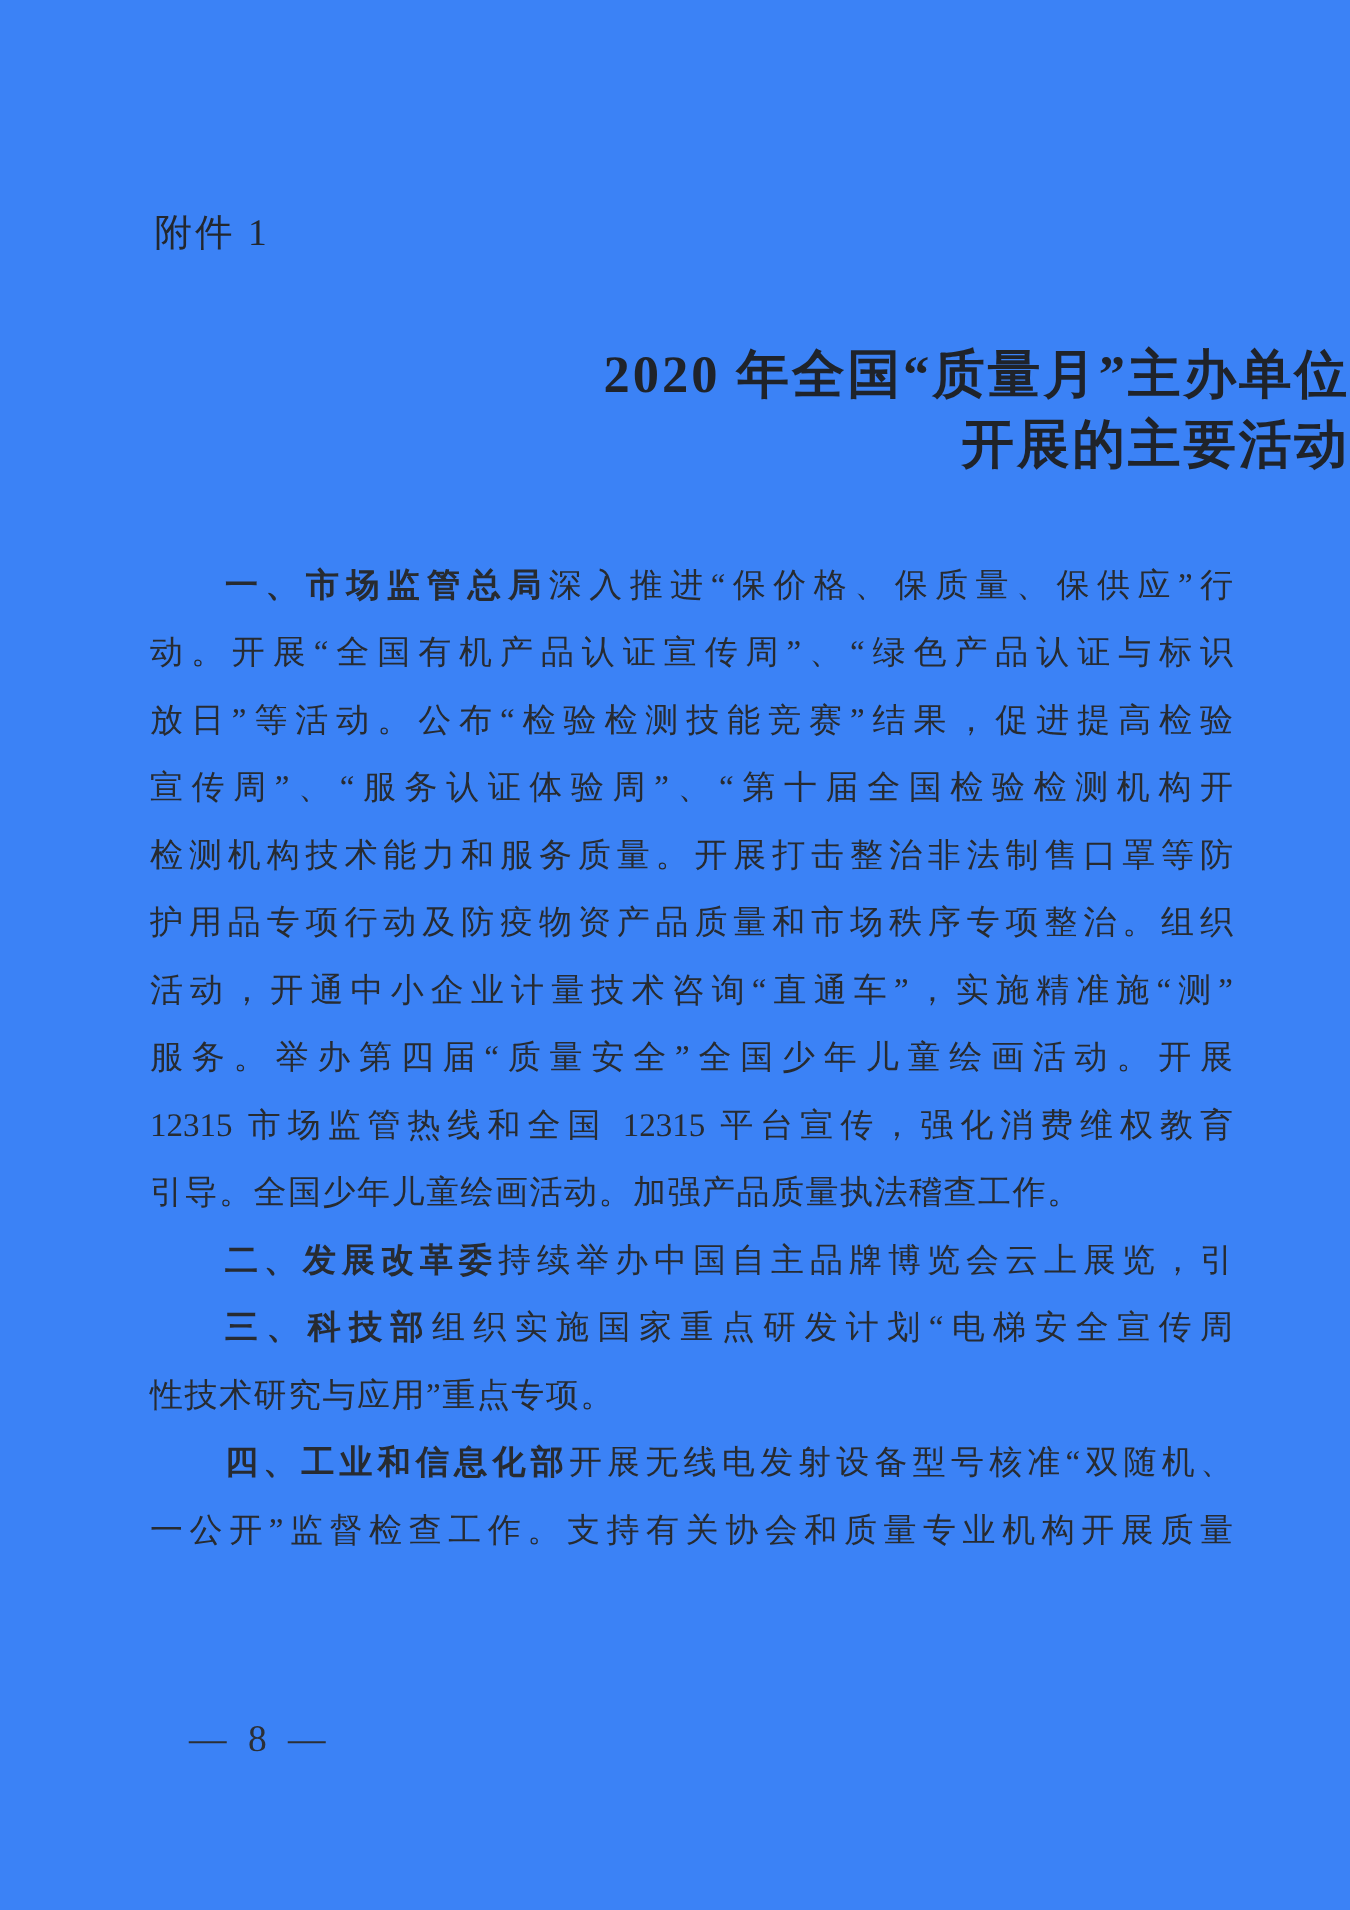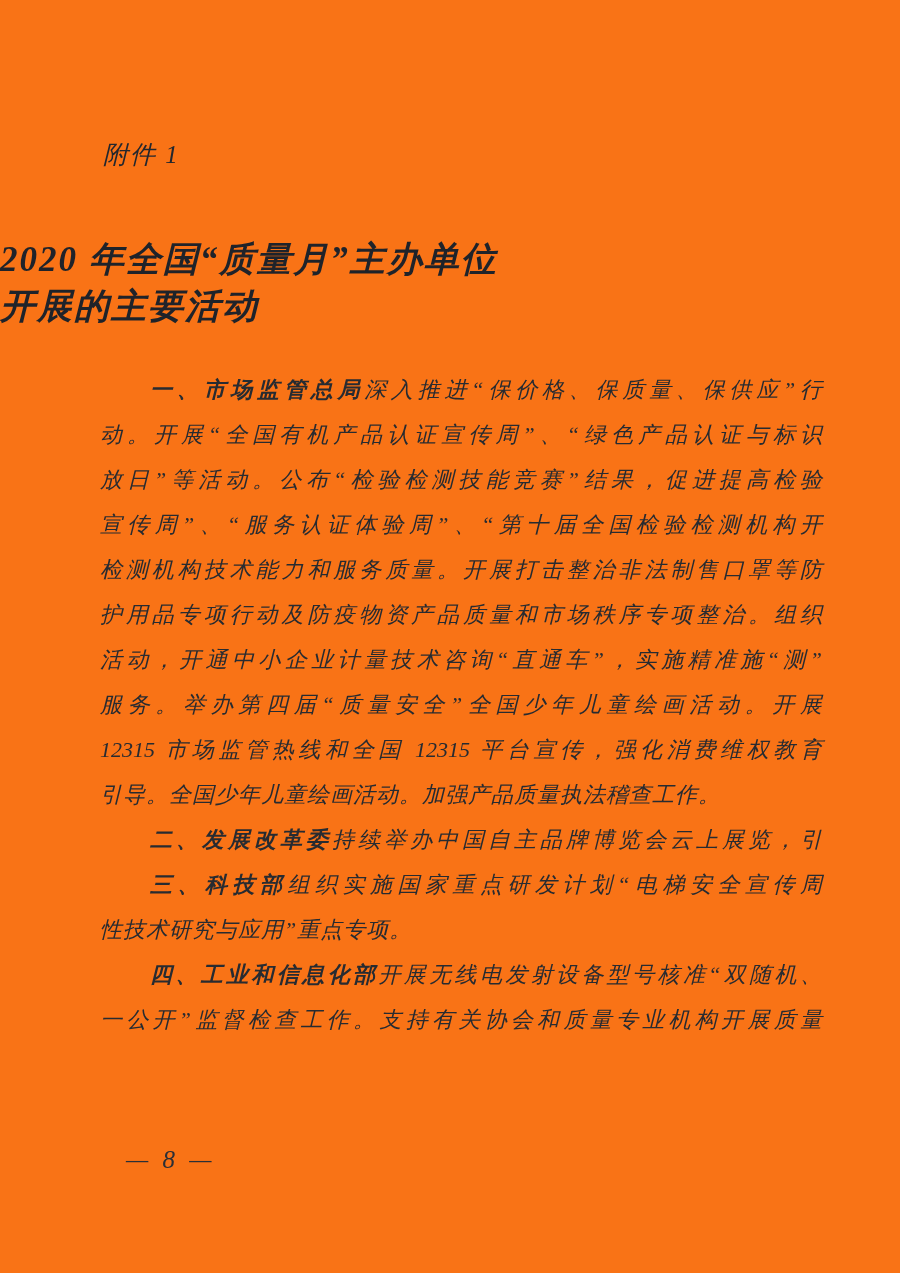--- a/index.html
+++ b/index.html
@@ -5,40 +5,39 @@
   html, body {
     margin: 0;
     padding: 0;
     background: #e8e8e8;
   }
   .page {
     position: relative;
     width: 900px;
     height: 1273px;
     margin: 0 auto;
-    background: #f97316;
+    background: #3b82f6;
     color: #272b31;
     overflow: hidden;
     font-family: "Liberation Serif", serif;
-    font-style: italic;
   }
   .attachment-label {
     position: absolute;
     left: 103px;
     top: 138px;
     font-size: 25px;
     letter-spacing: 2px;
     color: #23272e;
   }
   .doc-title {
     position: absolute;
-    top: 236px;
+    top: 226px;
     left: 0;
     width: 100%;
-    text-align: left;
+    text-align: right;
     font-weight: 700;
     font-size: 35px;
     line-height: 47px;
     letter-spacing: 2px;
     color: #1f232a;
     font-family: "Liberation Serif", serif;
   }
   .doc-body {
     position: absolute;
     left: 100px;

